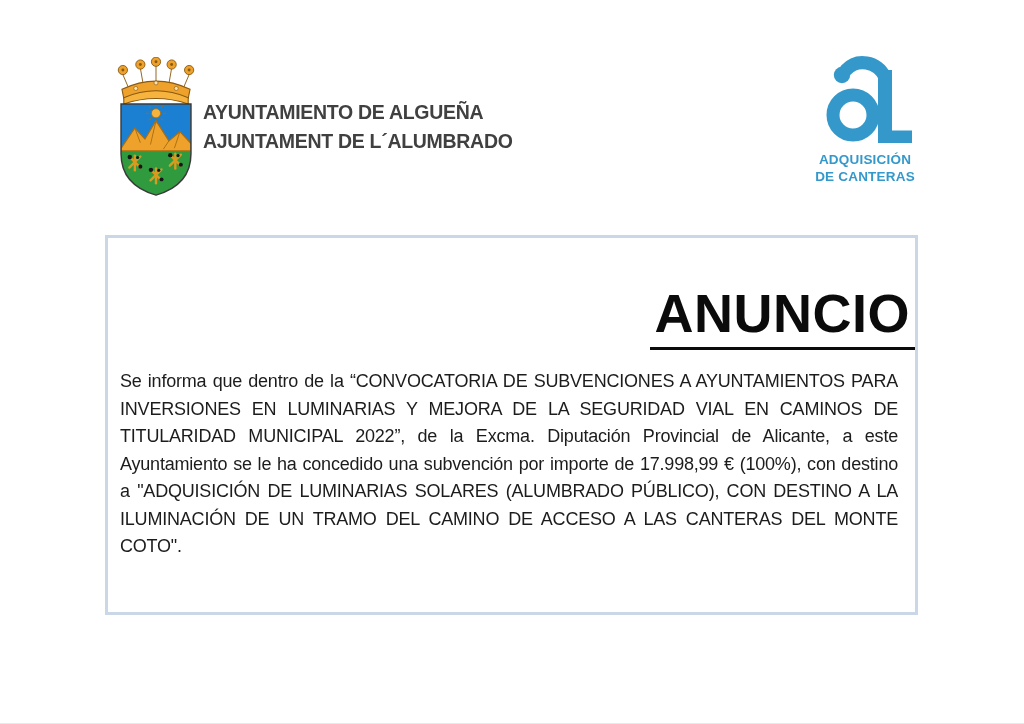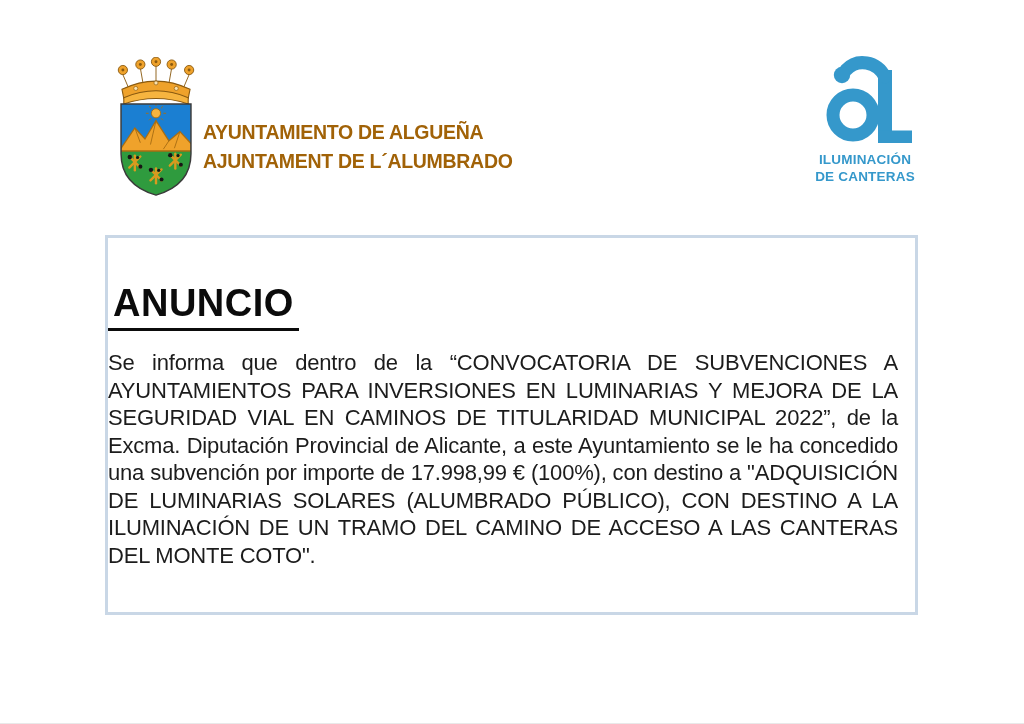--- a/index.html
+++ b/index.html
@@ -13,21 +13,21 @@
   .page { position: relative; width: 1024px; height: 724px; background: #fff; }
 
   
   .crest {
     position: absolute; left: 110px; top: 57px;
     width: 92px; height: 142px;
   }
   .org-names {
     position: absolute; left: 203px; top: 98px;
     font-weight: bold; font-size: 19.5px; line-height: 29px;
-    letter-spacing: -0.3px; color: #a16207; white-space: nowrap; margin-top: 20px;
+    letter-spacing: -0.3px; color: #404040; white-space: nowrap;
   }
   .dip-logo {
     position: absolute; left: 812px; top: 54px;
     width: 106px; text-align: center;
   }
   .dip-logo svg { display: block; margin: 0 auto; }
   .dip-wordmark {
     margin-top: 4px;
     font-weight: bold; font-size: 13.5px; line-height: 17px;
     color: #3598cb; letter-spacing: 0.2px; white-space: nowrap;
@@ -35,32 +35,32 @@
 
   
   .announcement-box {
     position: absolute; left: 105px; top: 235px;
     width: 813px; height: 380px;
     border: 3px solid #c9d7e6;
     background: #ffffff;
   }
   .announcement-title {
     margin: 44px 0 18px 0;
-    text-align: left;
-    font-size: 38px; font-weight: bold; color: #0b0b0b;
+    text-align: right;
+    font-size: 54px; font-weight: bold; color: #0b0b0b;
     letter-spacing: 0.5px;
   }
   .announcement-title span {
     display: inline-block;
     border-bottom: 3px solid #0b0b0b;
     padding: 0 5px 3px 5px;
   }
   .announcement-body {
-    padding: 0 17px 0 0;
-    font-size: 22px; line-height: 27.5px;
+    padding: 0 17px 0 12px;
+    font-size: 18px; line-height: 27.5px;
     letter-spacing: -0.2px;
     text-align: justify;
     color: #1c1c1c;
   }
 
   .page-bottom-edge {
     position: absolute; left: 0; bottom: 0;
     width: 1024px; height: 1px; background: #e9e9e9;
   }
 </style>
@@ -162,21 +162,21 @@
 
   <div class="dip-logo">
     <svg width="100" height="93" viewBox="0 0 100 93" aria-hidden="true">
       <circle cx="38" cy="61" r="20" fill="none" stroke="#3598cb" stroke-width="13"></circle>
       <rect x="63" y="16" width="14" height="73" fill="#3598cb"></rect>
       <rect x="63" y="76.5" width="34" height="12.5" fill="#3598cb"></rect>
       <path d="M70 23 C 62 7, 42 4, 31 16" fill="none" stroke="#3598cb" stroke-width="13" stroke-linecap="round"></path>
       <circle cx="27" cy="21" r="8.2" fill="#3598cb"></circle>
     </svg>
     <div class="dip-wordmark">
-      <div>ILUMINACIÓN</div>
+      <div>ADQUISICIÓN</div>
       <div>DE CANTERAS</div>
     </div>
   </div>
 
   <div class="announcement-box">
     <h1 class="announcement-title">
       <span>ANUNCIO</span>
     </h1>
     <p class="announcement-body">Se informa que dentro de la “CONVOCATORIA DE SUBVENCIONES A AYUNTAMIENTOS PARA INVERSIONES EN LUMINARIAS Y MEJORA DE LA SEGURIDAD VIAL EN CAMINOS DE TITULARIDAD MUNICIPAL 2022”, de la Excma. Diputación Provincial de Alicante, a este Ayuntamiento se le ha concedido una subvención por importe de 17.998,99 € (100%), con destino a "ADQUISICIÓN DE LUMINARIAS SOLARES (ALUMBRADO PÚBLICO), CON DESTINO A LA ILUMINACIÓN DE UN TRAMO DEL CAMINO DE ACCESO A LAS CANTERAS DEL MONTE COTO".</p>
   </div>

